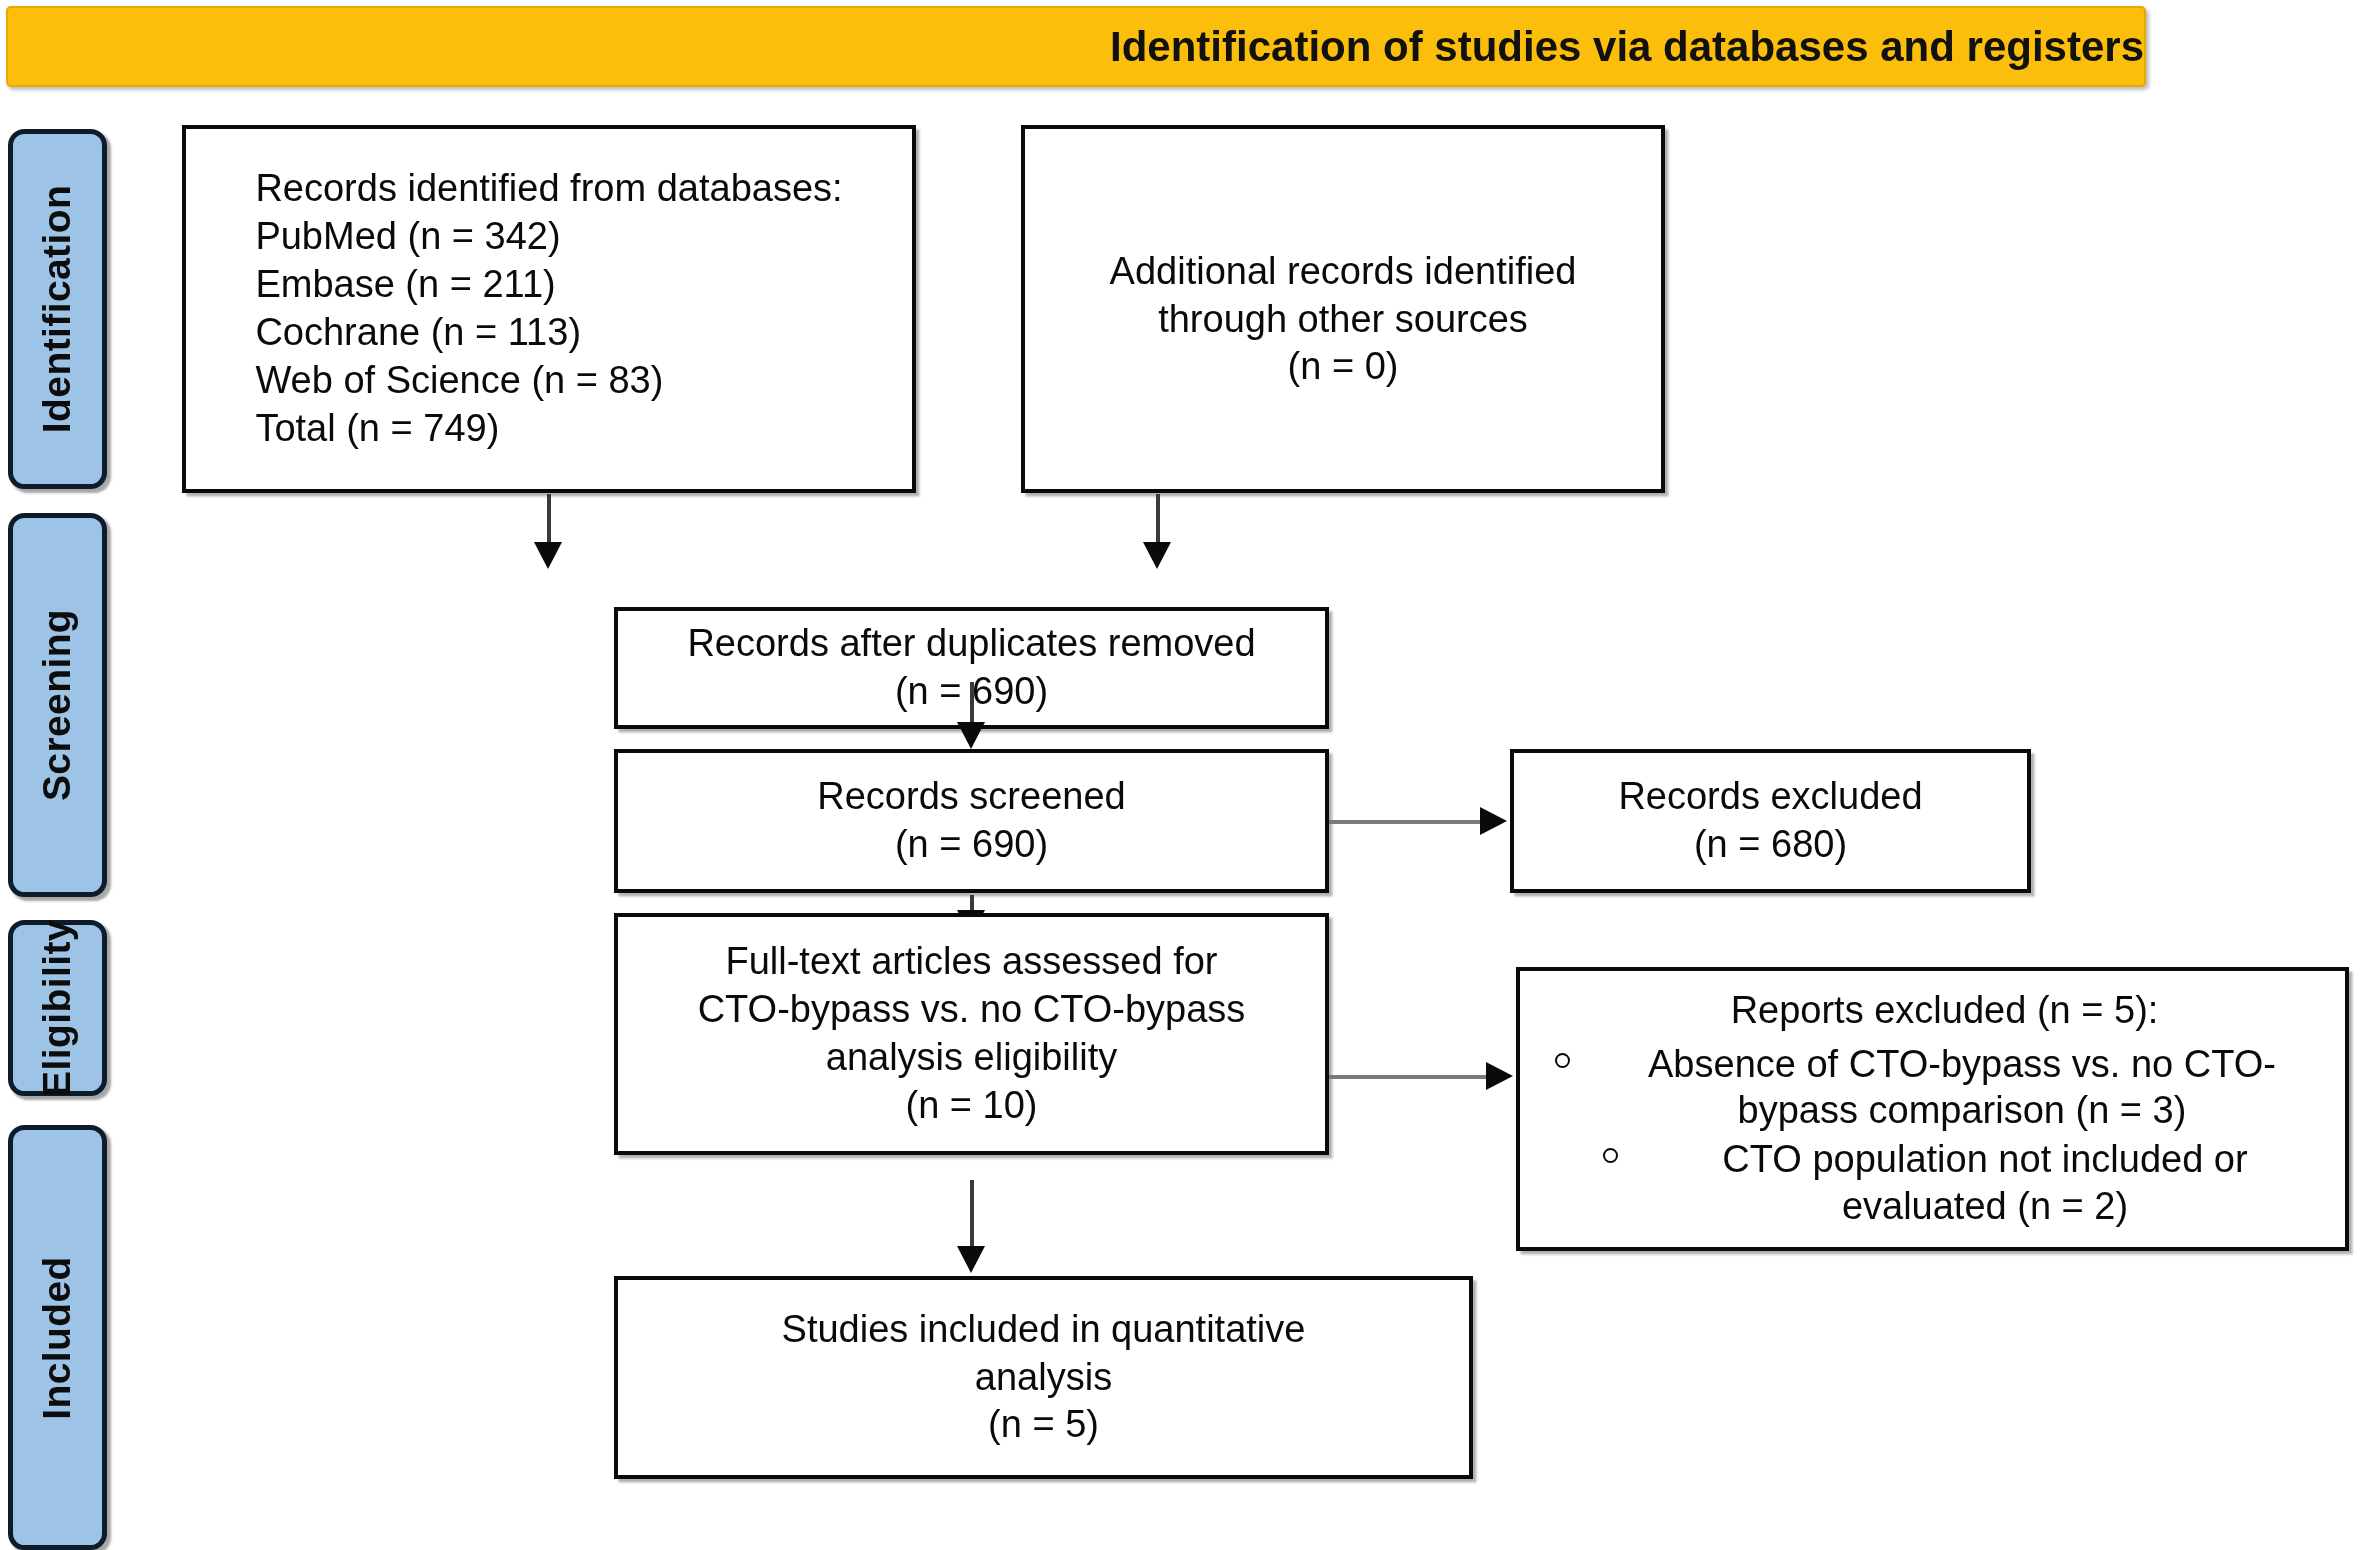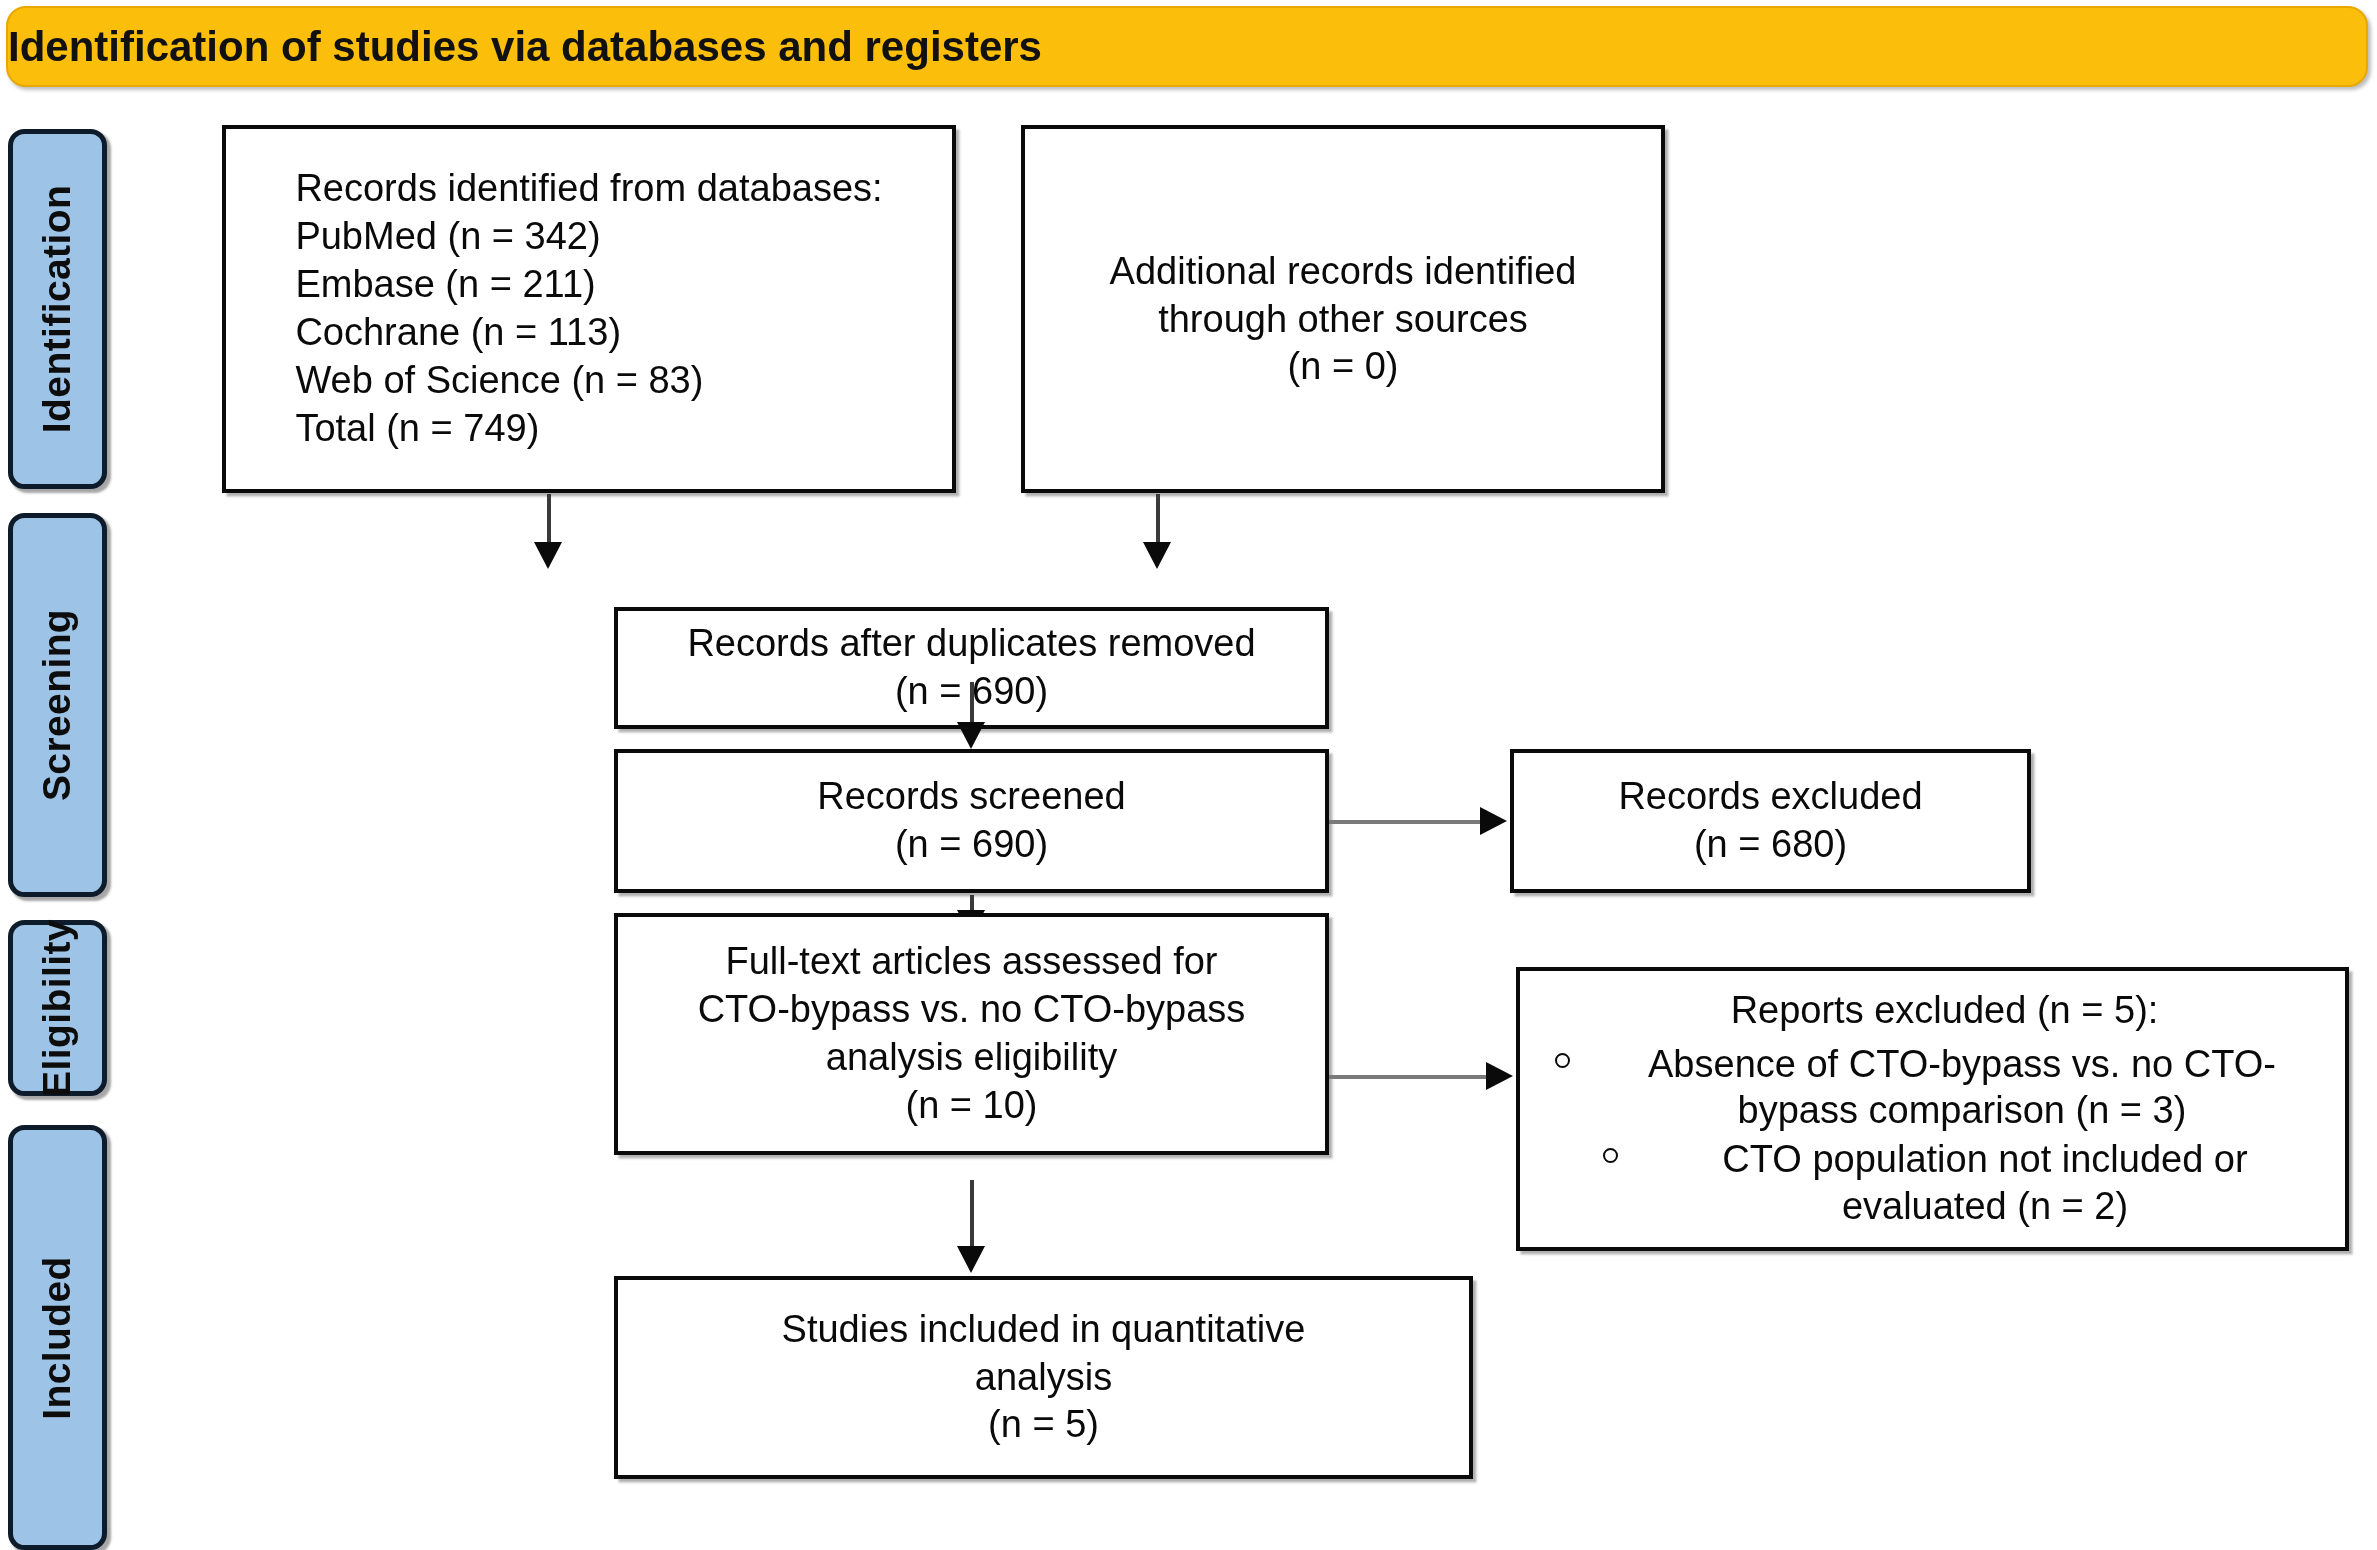--- a/index.html
+++ b/index.html
@@ -16,29 +16,29 @@
     height: 1551px;
     background: #ffffff;
     overflow: hidden;
   }
 
   
   .banner {
     position: absolute;
     left: 6px;
     top: 6px;
-    width: 2362px;
+    width: 2140px;
     height: 81px;
     background: #FBBE0A;
     border: 2.3px solid #E8A800;
-    border-radius: 20px;
+    border-radius: 5px;
     box-sizing: border-box;
     display: flex;
     align-items: center;
-    justify-content: flex-start;
+    justify-content: flex-end;
     box-shadow: 2.3px 3px 3.8px rgba(0,0,0,0.25);
   }
   .banner-title {
     font-size: 42px;
     font-weight: bold;
     color: #111111;
     letter-spacing: 0px;
     white-space: nowrap;
   }
 
@@ -86,21 +86,20 @@
     line-height: 1.26;
     color: #0A0A0A;
     text-align: center;
     white-space: nowrap;
   }
 
   
   #box-identified {
     left: 182px; top: 125px; width: 734px; height: 368px;
     align-items: center;
-    margin-left: 40px;
   }
   #box-identified .stack { text-align: left; }
   #box-identified .line { text-align: left; }
 
   #box-additional {
     left: 1021px; top: 125px; width: 644px; height: 368px;
     align-items: center;
   }
   #box-additional .stack { text-align: center; margin-top: 21px; }
 

